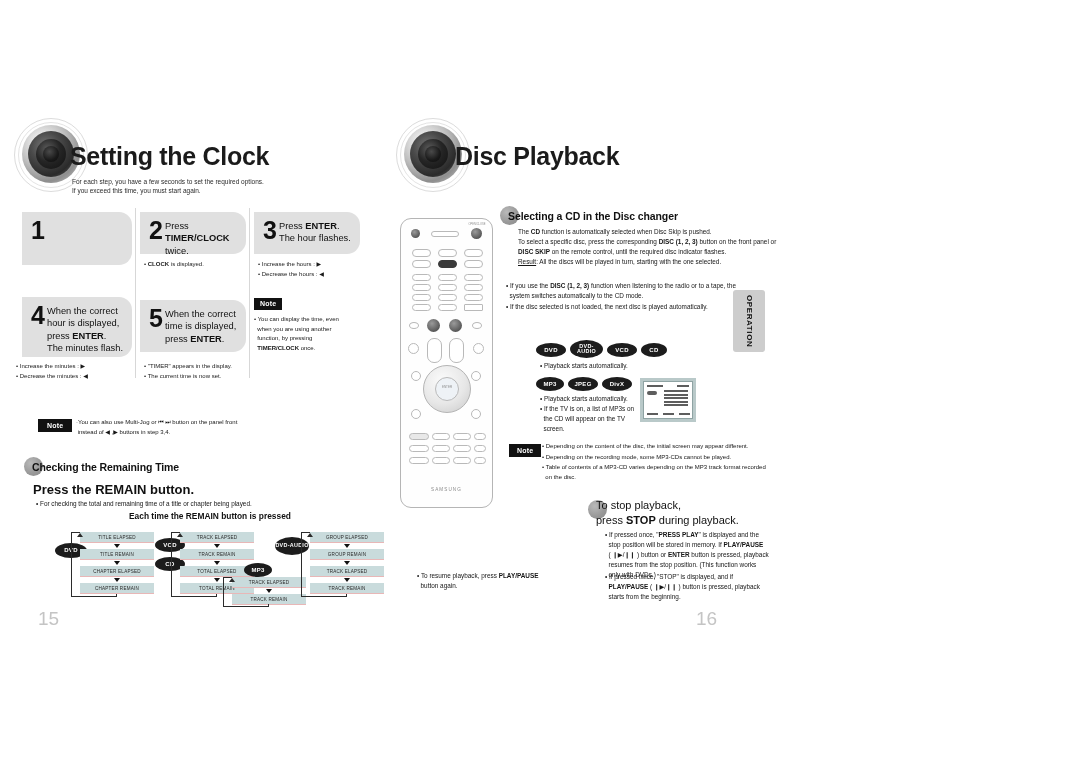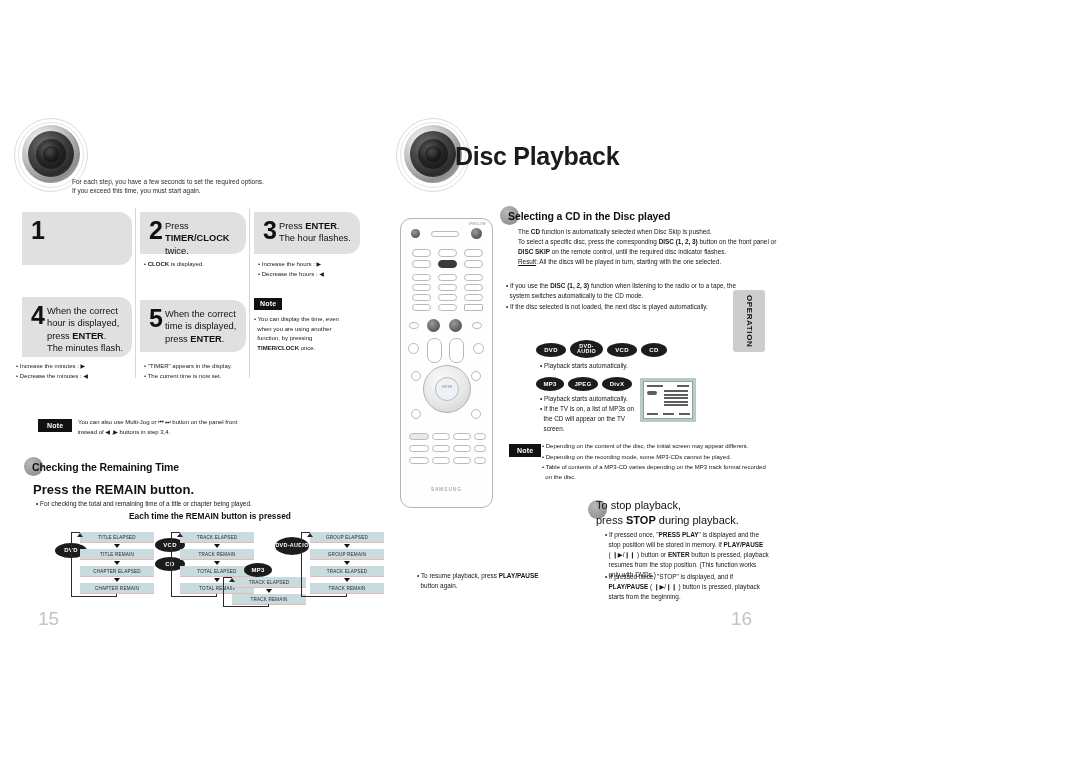--- a/index.html
+++ b/index.html
@@ -160,20 +160,21 @@
 
   <div class="emblem" style="left:14px; top:118px;">
     <div class="ring r1"></div>
       <div class="ring r2"></div>
       <div class="ring r3"></div>
     <div class="ring r4"></div>
       <div class="ring r5"></div>
       <div class="ring r6"></div>
   </div>
 
+  <div class="big-title" style="left:70px; top:142px;">Setting the Clock</div>
 
   <div class="subtitle" style="left:72px; top:177px;">
     <div>For each step, you have a few seconds to set the required options.</div>
     <div>If you exceed this time, you must start again.</div>
   </div>
 
   <div class="vline" style="left:135px; top:208px; height:170px;"></div>
   <div class="vline" style="left:249px; top:208px; height:170px;"></div>
 
   <div class="stepbox" style="left:22px; top:212px; width:110px; height:53px;">
@@ -356,21 +357,21 @@
     <div class="rbtn" style="left:8px; top:238px; width:20px; height:7px;"></div>
     <div class="rbtn" style="left:31px; top:238px; width:18px; height:7px;"></div>
     <div class="rbtn" style="left:52px; top:238px; width:18px; height:7px;"></div>
     <div class="rbtn" style="left:73px; top:238px; width:12px; height:7px;"></div>
 
     <div class="rbrand" style="left:30px; top:268px;">SAMSUNG</div>
   </div>
 
   <div class="sect" style="left:500px; top:206px;">
     <div class="sectdot"></div>
-    <div class="secttext">Selecting a CD in the Disc played</div>
+    <div class="secttext">Selecting a CD in the Disc changer</div>
   </div>
 
   <div class="bullet-line" style="left:518px; top:227px; width:300px;">The <b>CD</b> function is automatically selected when Disc Skip is pushed.<br>To select a specific disc, press the corresponding <b>DISC (1, 2, 3)</b> button on the front panel or<br><b>DISC SKIP</b> on the remote control, until the required disc indicator flashes.<br><u>Result</u>: All the discs will be played in turn, starting with the one selected.</div>
 
   <div class="bullet-line" style="left:506px; top:281px; width:280px;">• If you use the <b>DISC (1, 2, 3)</b> function when listening to the radio or to a tape, the<br>&nbsp;&nbsp;system switches automatically to the CD mode.</div>
   <div class="bullet-line" style="left:506px; top:302px; width:280px;">• If the disc selected is not loaded, the next disc is played automatically.</div>
 
   <div class="optab" style="left:733px; top:290px;">
     <span>OPERATION</span>
   </div>
@@ -424,15 +425,15 @@
 
   <div class="bullet-line" style="left:417px; top:571px; width:190px;">• To resume playback, press <b>PLAY/PAUSE</b><br>&nbsp;&nbsp;button again.</div>
 
   <div class="sect2" style="left:588px; top:498px; width:190px;">
     <div class="dot2"></div>
     <div class="t2">To stop playback,<br>press <b>STOP</b> during playback.</div>
   </div>
   <div class="bullet-line" style="left:605px; top:530px; width:180px;">• If pressed once, "<b>PRESS PLAY</b>" is displayed and the<br>&nbsp;&nbsp;stop position will be stored in memory. If <b>PLAY/PAUSE</b><br>&nbsp;&nbsp;( ❙▶/❙❙ ) button or <b>ENTER</b> button is pressed, playback<br>&nbsp;&nbsp;resumes from the stop position. (This function works<br>&nbsp;&nbsp;only with DVDs.)</div>
   <div class="bullet-line" style="left:605px; top:572px; width:180px;">• If pressed twice, "STOP" is displayed, and if<br>&nbsp;&nbsp;<b>PLAY/PAUSE</b> ( ❙▶/❙❙ ) button is pressed, playback<br>&nbsp;&nbsp;starts from the beginning.</div>
 
-  <div class="pagenum" style="left:731px; top:608px;">16</div>
+  <div class="pagenum" style="left:696px; top:608px;">16</div>
 
 </div>
 
 </body></html>

